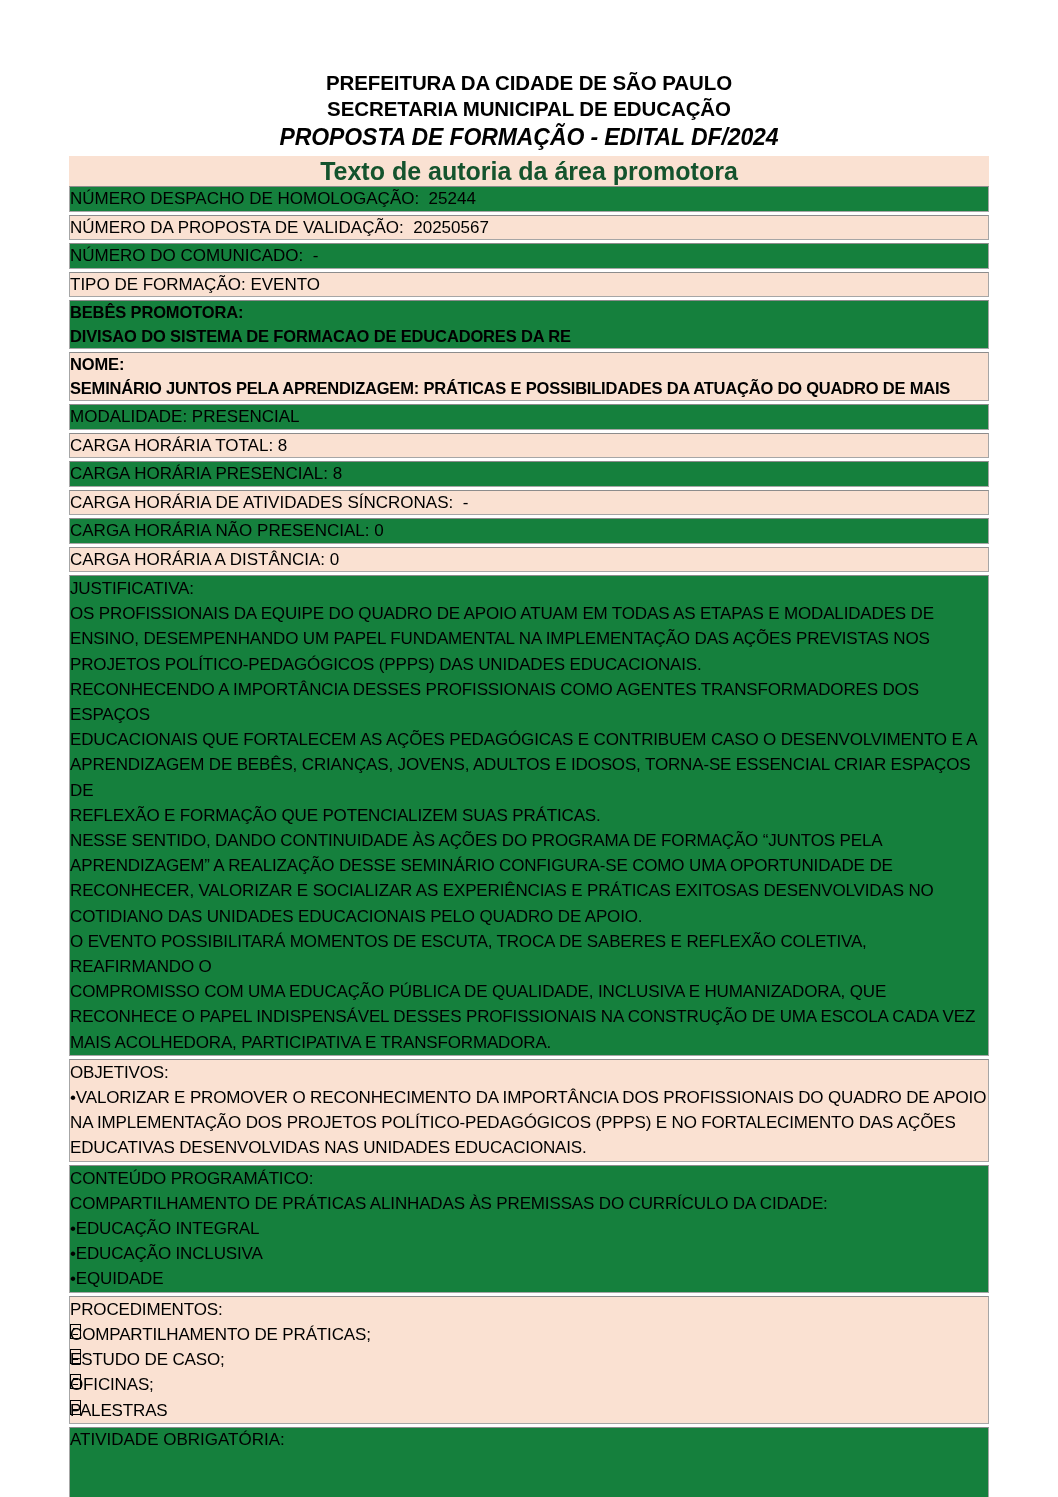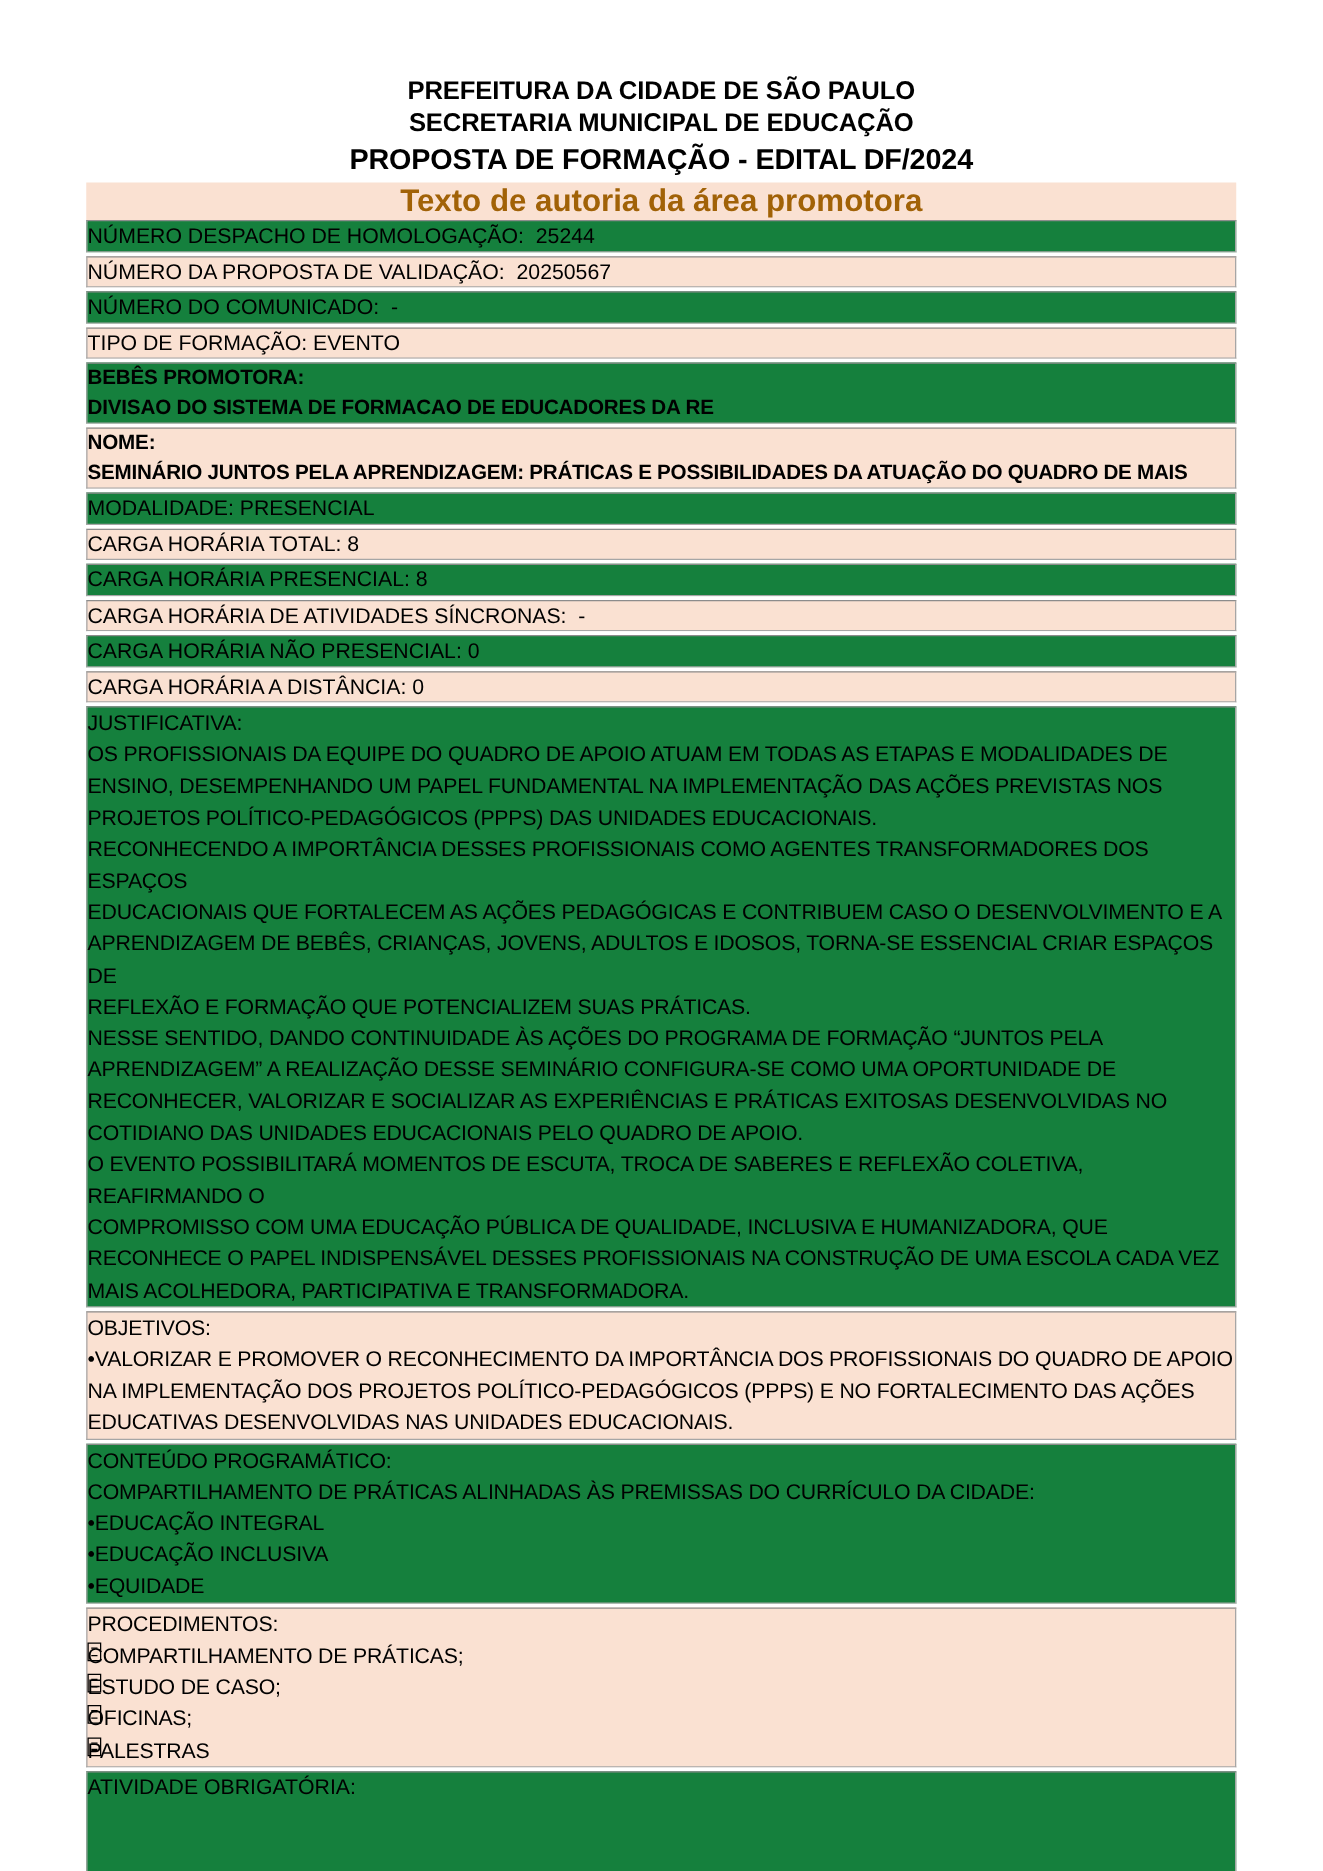--- a/index.html
+++ b/index.html
@@ -15,39 +15,40 @@
     font-family: "Liberation Sans", sans-serif;
     color: #000000;
     -webkit-font-smoothing: antialiased;
   }
 
   .page {
     position: relative;
     width: 1058px;
     height: 1195px;
     box-sizing: border-box;
-    padding: 0;
+    padding: 10px;
   }
 
   
   .doc-heading {
     padding-top: 60px;
     text-align: center;
   }
   .doc-heading .hline {
     font-weight: bold;
     font-size: 20.5px;
     line-height: 25.5px;
     letter-spacing: -0.1px;
     white-space: nowrap;
   }
   .doc-heading .hline.last {
     font-size: 23px;
     line-height: 30px;
     padding-top: 1px;
+    font-style: italic;
   }
 
   
   .form-table {
     width: 920px;
     margin: 4px auto 0 auto;
     border-collapse: separate;
     border-spacing: 0;
     table-layout: fixed;
   }
@@ -56,21 +57,21 @@
     vertical-align: top;
   }
 
   
   .banner-cell {
     background: #fae1d2;
     text-align: center;
     padding: 4px 0 8px 0;
   }
   .banner-text {
-    color: #a16207;
+    color: #14532d;
     font-weight: bold;
     font-size: 25px;
     line-height: 30px;
   }
 
   
   .row-cell {
     border: 1px solid #a6a6a6;
     border-top-color: #8c8c8c;
     padding: 4px 5px 5px 5px;

